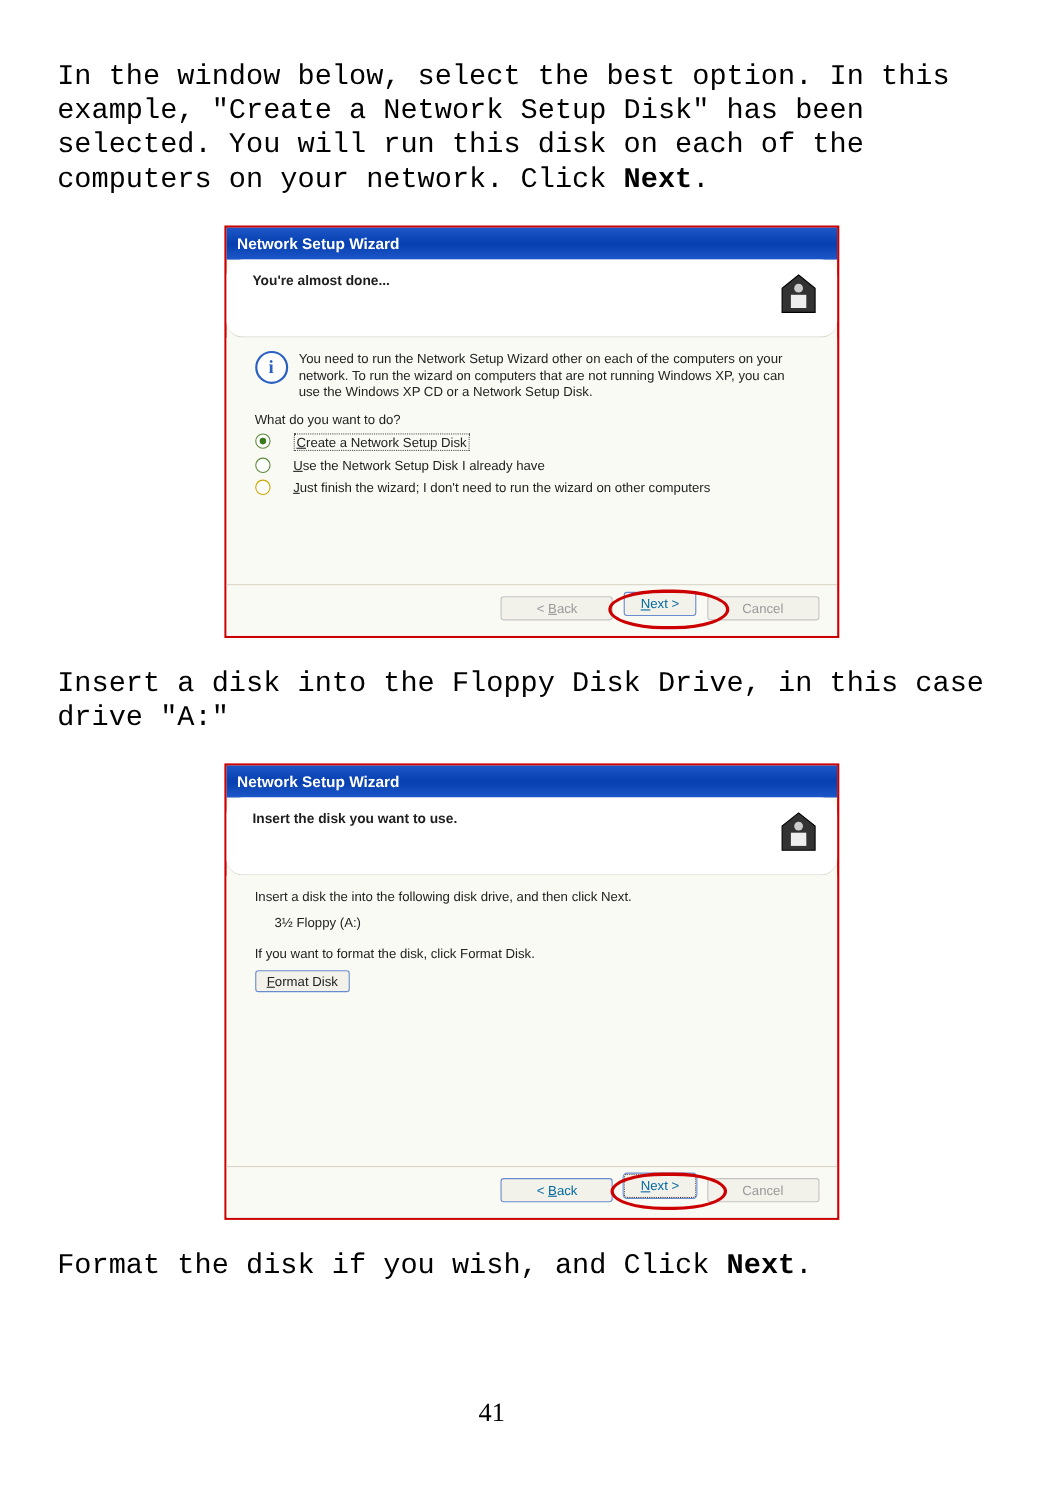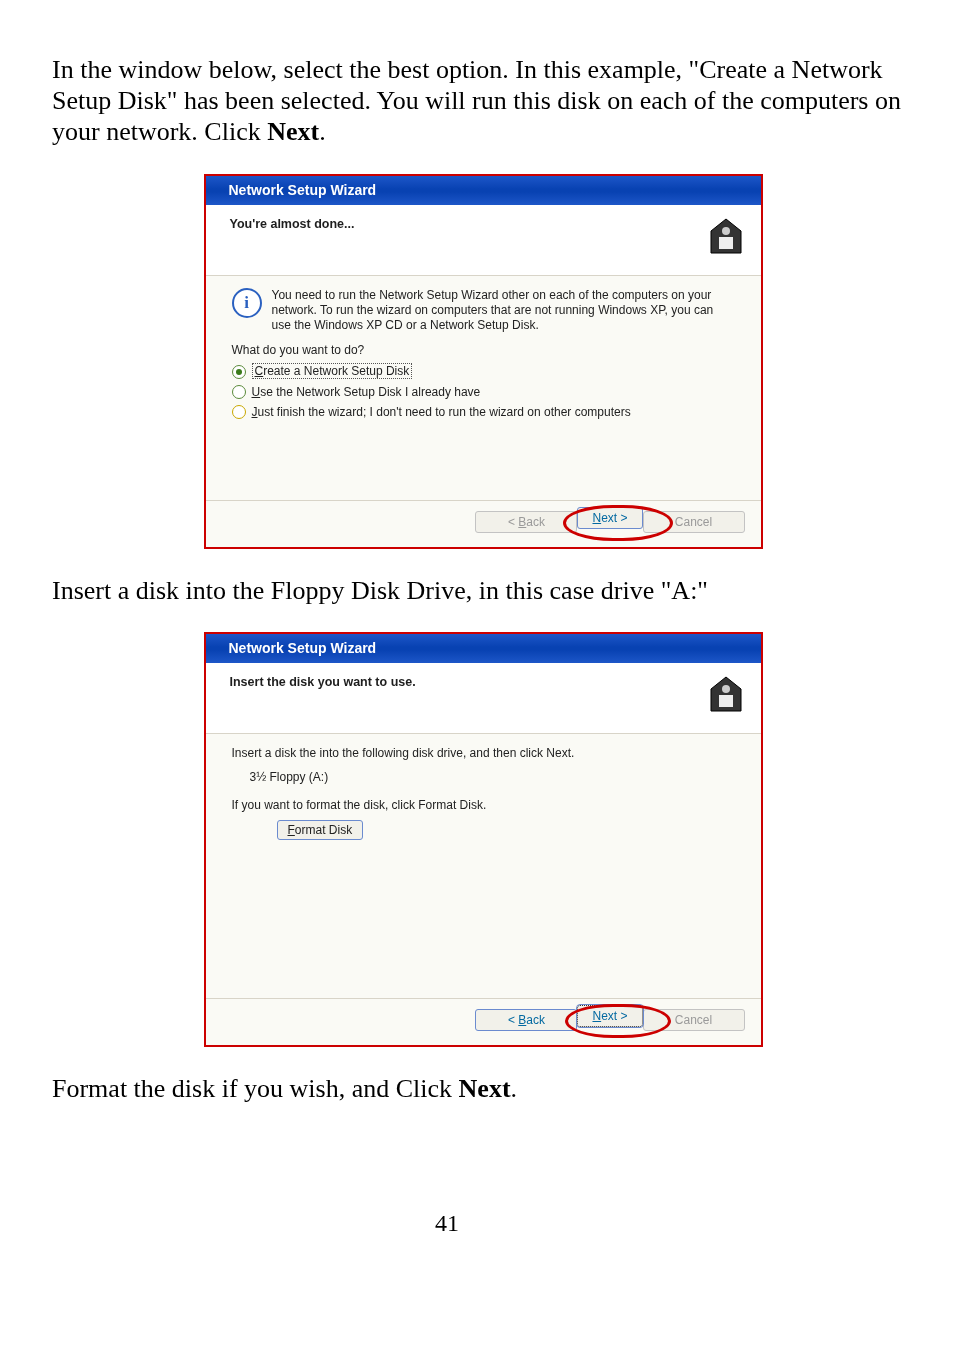--- a/index.html
+++ b/index.html
@@ -9,47 +9,49 @@
     font-family: "Times New Roman", Times, serif;
     color: #000;
     width: 954px;
   }
   .page {
     padding: 28px 40px 40px 52px;
   }
   .prose {
     font-size: 26px;
     line-height: 1.2;
+    font-family: Liberation Mono, monospace;
   }
   .dialog-wrap {
     display: flex;
     justify-content: center;
     margin: 10px 0 18px 0;
   }
   .dialog {
     width: 555px;
     border: 2px solid #cc0000;
     background: #fafaf5;
     font-family: Tahoma, Verdana, Arial, sans-serif;
     font-size: 12px;
   }
   .titlebar {
     background: linear-gradient(to bottom, #1d56c8 0%, #0842b2 45%, #0842b2 55%, #1d56c8 100%);
     color: #ffffff;
     font-weight: bold;
     font-size: 14px;
-    padding: 6px 10px 7px 23px;
+    padding: 6px 10px 7px 10px;
   }
   .header-area {
     display: flex;
     align-items: flex-start;
     justify-content: space-between;
     background: #ffffff;
     padding: 10px 14px 18px 24px;
     border-bottom: 1px solid #d8d4c8;
+    border-radius: 15px;
   }
   .header-text {
     font-weight: bold;
     color: #1e1e1e;
     font-size: 12.5px;
     padding-top: 2px;
   }
   .header-icon svg { display:block; }
   .body-area {
     padding: 12px 26px 22px 26px;
@@ -73,22 +75,22 @@
     font-weight: bold;
     font-size: 17px;
     background:#fff;
   }
   .info-text { line-height: 1.25; }
   .question {
     margin: 8px 0 6px 0;
   }
   .radio-row {
     display: flex;
-    align-items: flex-end;
-    gap: 6px;
+    align-items: flex-start;
+    gap: 21px;
     margin: 6px 0;
   }
   .radio {
     width: 12px; height: 12px; flex: 0 0 12px;
     border: 1.5px solid #5a8a3a;
     border-radius: 50%;
     display:flex; align-items:center; justify-content:center;
     background:#fff;
   }
   .radio.selected::after {
@@ -97,21 +99,21 @@
     background:#3a7a1a;
   }
   .radio.yellow { border-color:#c8a800; }
   .dotted-label {
     border: 1px dotted #555;
     padding: 0 2px;
   }
   .button-row {
     display:flex;
     justify-content:flex-end;
-    gap: 0;
+    gap: 10px;
     padding: 10px 16px 14px 16px;
     border-top: 1px solid #d8d4c8;
     background:#fafaf5;
   }
   .btn {
     min-width: 72px;
     text-align: center;
     padding: 3px 14px;
     border: 1px solid #6b8bcf;
     border-radius: 3px;
@@ -214,21 +216,21 @@
             <polygon points="21,4 36,16 36,38 6,38 6,16" fill="#333" stroke="#000"></polygon>
             <rect x="14" y="22" width="14" height="12" fill="#eee"></rect>
             <circle cx="21" cy="16" r="4" fill="#ccc"></circle>
           </svg>
         </div>
       </div>
       <div class="body-area" style="min-height:230px;">
         <div>Insert a disk the into the following disk drive, and then click Next.</div>
         <div class="indent" style="margin-top:10px; margin-bottom:14px;">3½ Floppy (A:)</div>
         <div>If you want to format the disk, click Format Disk.</div>
-        <div style="margin-top:8px;margin-left:45px;">
+        <div style="margin-top:8px;">
           <span class="small-btn"><u class="access">F</u><span id="fmtrest">ormat Disk</span></span>
         </div>
       </div>
       <div class="button-row">
         <span class="btn">&lt; <u class="access">B</u>ack</span>
         <span class="oval-wrap">
           <span class="btn" style="border:1px dotted #333; outline:1px solid #6b8bcf;"><u class="access">N</u>ext &gt;</span>
           <span class="oval" style="left:-12px; top:-5px; width:100px; height:28px;"></span>
         </span>
         <span class="btn disabled">Cancel</span>

